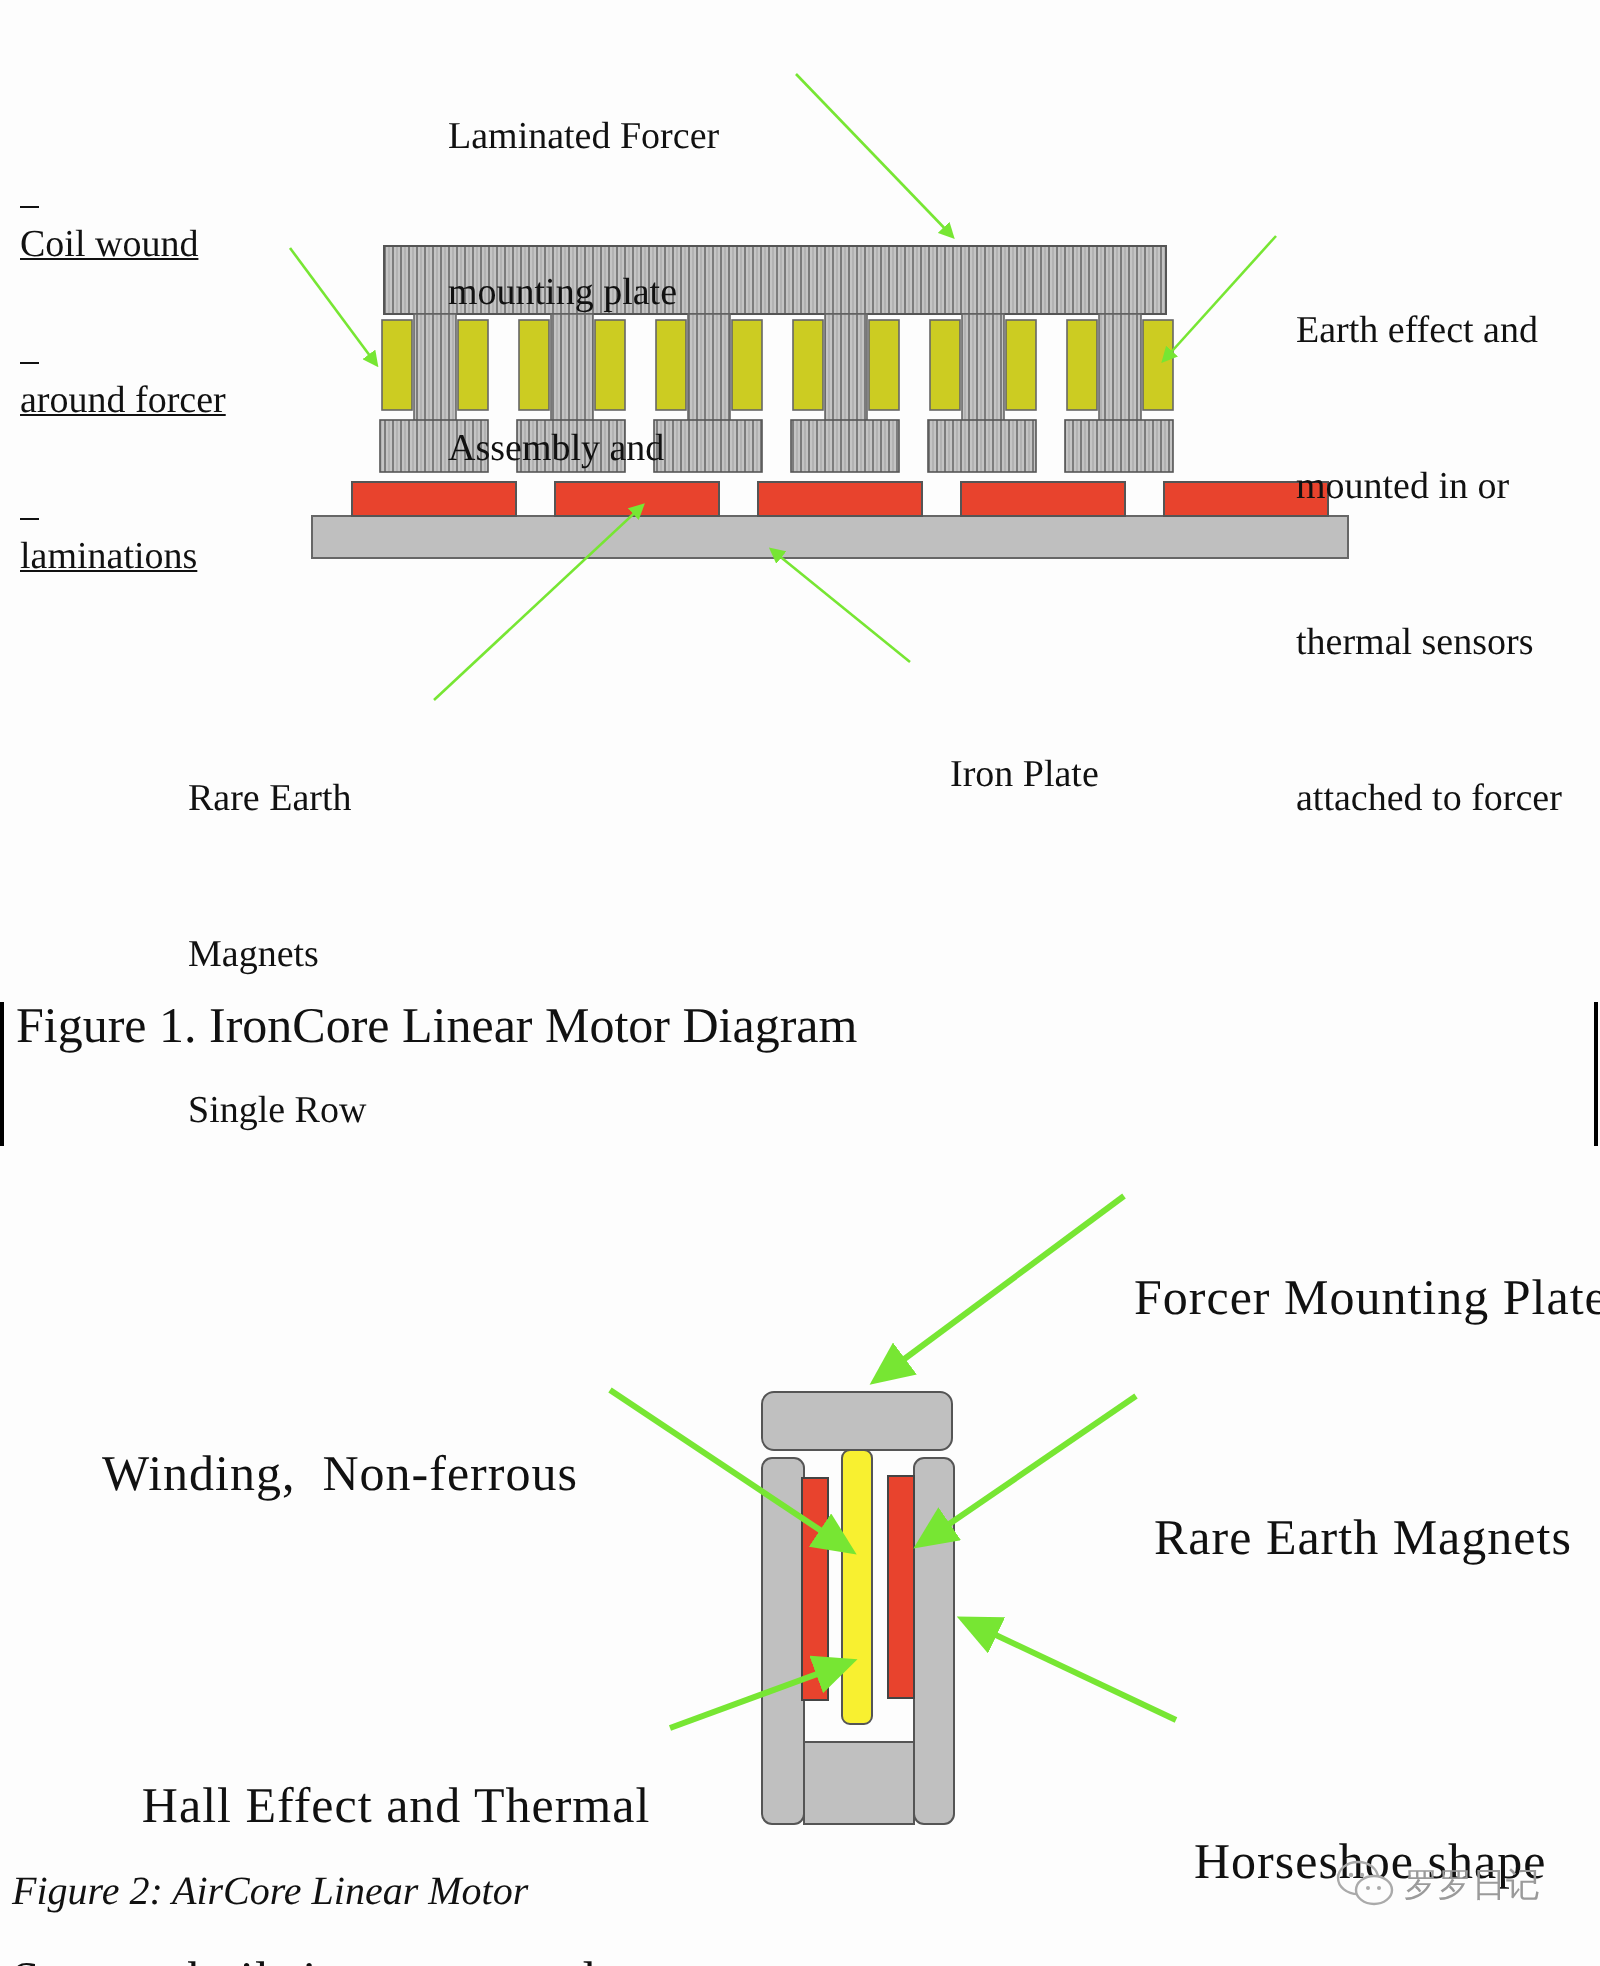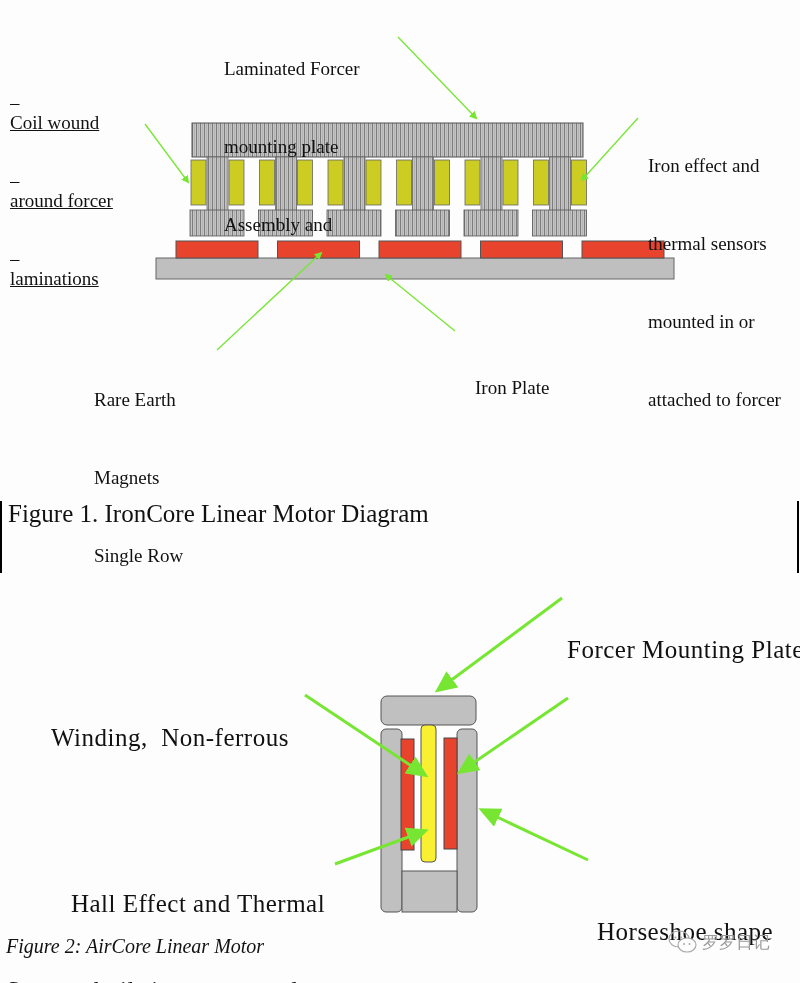--- a/index.html
+++ b/index.html
@@ -97,23 +97,23 @@
   <div>Laminated Forcer</div>
   <div>mounting plate</div>
   <div>Assembly and</div>
 </div>
 <div class="lbl" style="left:10px; top:58px;text-decoration:underline;">
   <div>Coil wound</div>
   <div>around forcer</div>
   <div>laminations</div>
 </div>
 <div class="lbl" style="left:648px; top:101px;">
-  <div>Iron effect and</div>
+  <div>Earth effect and</div>
+  <div>mounted in or</div>
   <div>thermal sensors</div>
-  <div>mounted in or</div>
   <div>attached to forcer</div>
 </div>
 <div class="lbl" style="left:94px; top:335px;">
   <div>Rare Earth</div>
   <div>Magnets</div>
   <div>Single Row</div>
 </div>
 <div class="lbl" style="left:475px; top:323px;">
   <div>Iron Plate</div>
 </div>
@@ -122,20 +122,21 @@
 <div class="vbar" style="left:0; top:501px; height:72px;"></div>
 <div class="vbar" style="left:797px; top:501px; height:72px;"></div>
 
 <div class="lbl2" style="left:567px; top:577px;">
   <div>Forcer Mounting Plate</div>
 </div>
 <div class="lbl2" style="left:51px; top:665px;">
   <div>Winding,  Non-ferrous</div>
 </div>
 <div class="lbl2" style="left:577px; top:697px;">
+  <div>Rare Earth Magnets</div>
 </div>
 <div class="lbl2" style="left:6px; top:831px;">
   <div>Hall Effect and Thermal</div>
   <div>Sensors built-in or mounted to</div>
   
 </div>
 <div class="lbl2" style="left:597px; top:859px;">
   <div>Horseshoe shape</div>
   
 </div>

